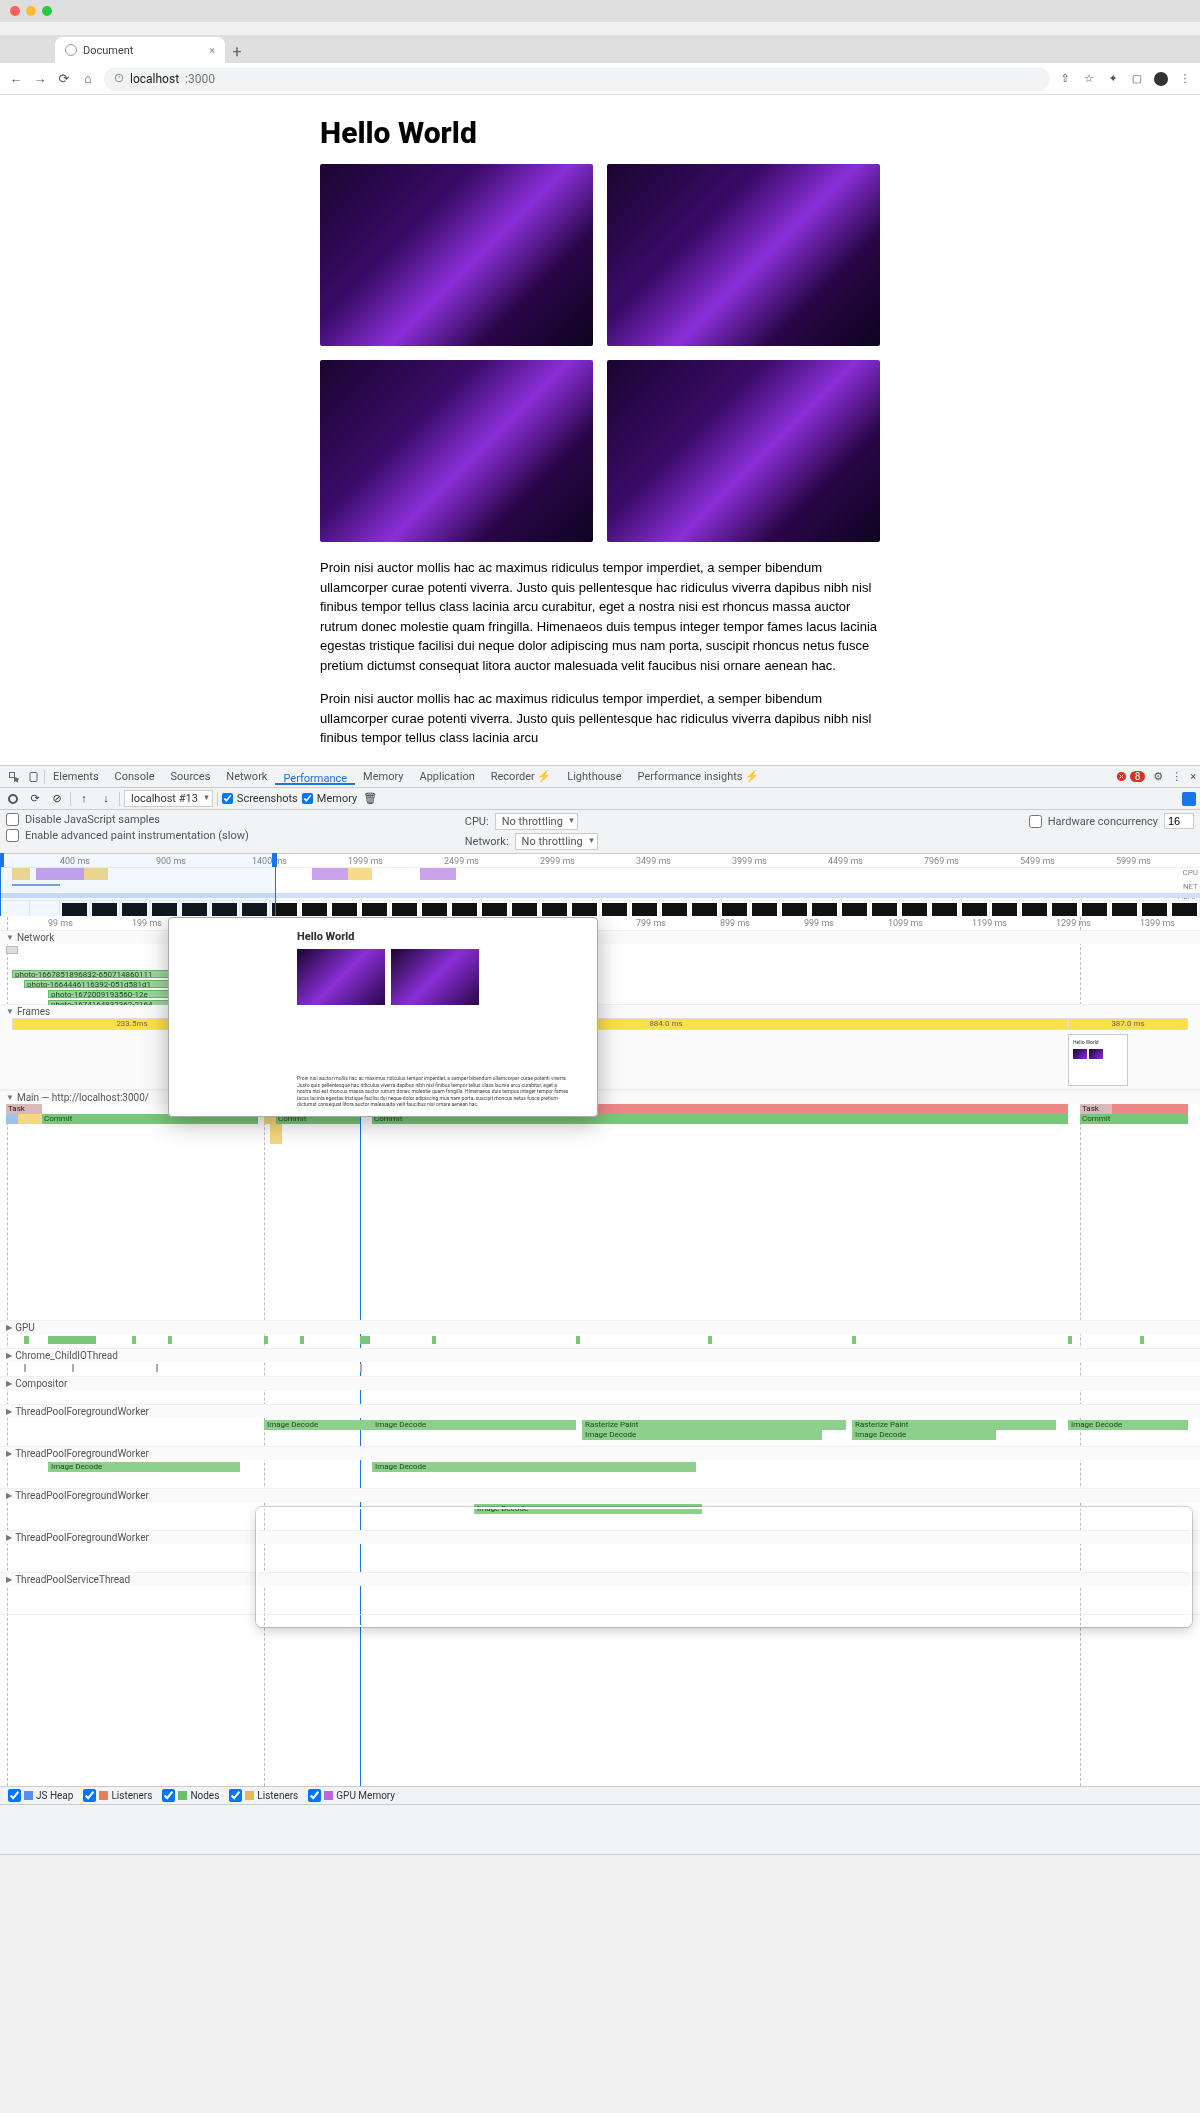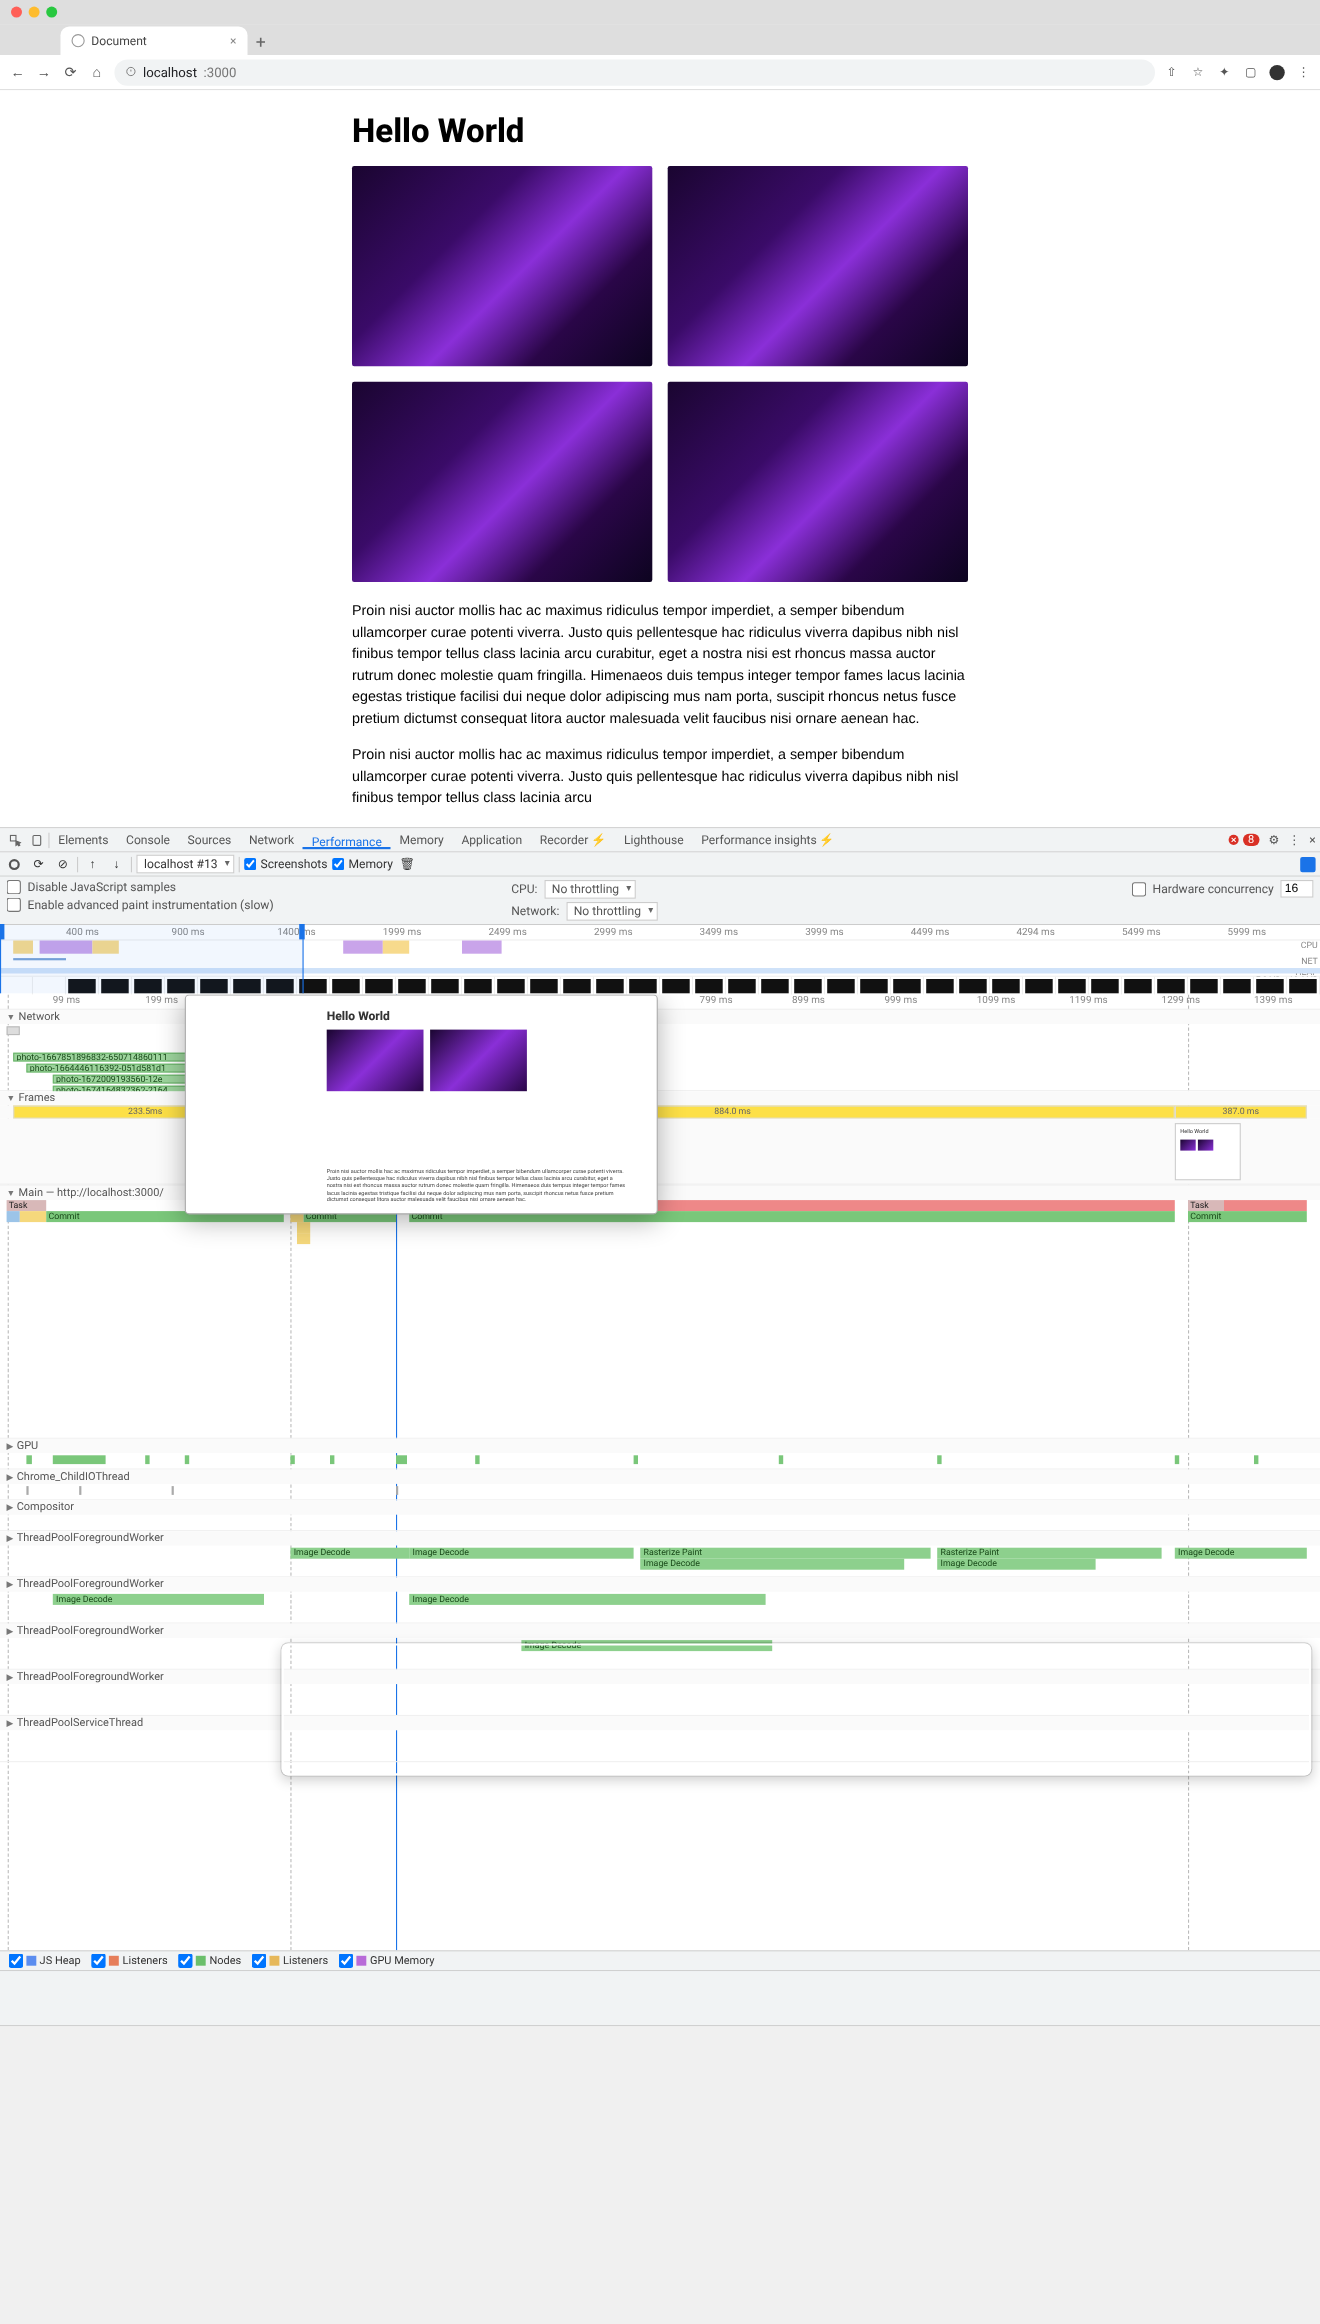--- a/index.html
+++ b/index.html
@@ -3,21 +3,21 @@
 <meta charset="utf-8">
 <style>
 * { margin: 0; padding: 0; box-sizing: border-box; }
 body { font-family: -apple-system, BlinkMacSystemFont, "Segoe UI", Roboto, Arial, sans-serif; font-size: 11px; color: #333; background: #f0f0f0; width: 1200px; }
 
 
 .browser-titlebar { height: 22px; background: #dedede; display: flex; align-items: center; padding-left: 10px; gap: 6px; }
 .traffic-light { width: 10px; height: 10px; border-radius: 50%; }
 .tl-red { background: #ff5f57; } .tl-yellow { background: #febc2e; } .tl-green { background: #28c840; }
 
-.tab-strip { height: 28px; background: #dedede; display: flex; align-items: flex-end; padding-left: 55px; }
+.tab-strip { height: 28px; background: #dedede; display: flex; align-items: flex-end; padding-left: 55px; margin-top: 13px; }
 .tab { background: #fff; height: 26px; min-width: 170px; border-radius: 8px 8px 0 0; display: flex; align-items: center; padding: 0 10px; gap: 6px; font-size: 11px; color: #444; }
 .tab-icon { width: 12px; height: 12px; border: 1px solid #999; border-radius: 50%; }
 .tab-close { margin-left: auto; color: #888; }
 .tab-new { width: 24px; height: 24px; display: flex; align-items: center; justify-content: center; color: #666; font-size: 16px; }
 
 .omnibar { height: 32px; background: #fff; border-bottom: 1px solid #ddd; display: flex; align-items: center; padding: 0 8px; gap: 8px; }
 .nav-btn { width: 16px; height: 16px; display: flex; align-items: center; justify-content: center; color: #555; font-size: 13px; }
 .addr { flex: 1; display: flex; align-items: center; gap: 6px; background: #f1f3f4; border-radius: 14px; height: 24px; padding: 0 10px; font-size: 12px; color: #555; }
 .lock-icon svg { width: 10px; height: 10px; }
 .ext-icons { display: flex; gap: 10px; align-items: center; color: #555; }
@@ -297,21 +297,21 @@
     <div class="ov-ruler">
       <span class="ov-tick" style="left:5%">400 ms</span>
       <span class="ov-tick" style="left:13%">900 ms</span>
       <span class="ov-tick" style="left:21%">1400 ms</span>
       <span class="ov-tick" style="left:29%">1999 ms</span>
       <span class="ov-tick" style="left:37%">2499 ms</span>
       <span class="ov-tick" style="left:45%">2999 ms</span>
       <span class="ov-tick" style="left:53%">3499 ms</span>
       <span class="ov-tick" style="left:61%">3999 ms</span>
       <span class="ov-tick" style="left:69%">4499 ms</span>
-      <span class="ov-tick" style="left:77%">4294 ms</span>
+      <span class="ov-tick" style="left:77%">7969 ms</span>
       <span class="ov-tick" style="left:85%">5499 ms</span>
       <span class="ov-tick" style="left:93%">5999 ms</span>
     </div>
     <div class="ov-rows">
       <span class="ov-label" style="top:0">CPU</span>
       <div class="ov-cpu">
         <div class="ov-cpu-block" style="left:1%;width:1.5%"></div>
         <div class="ov-cpu-block p" style="left:3%;width:4%"></div>
         <div class="ov-cpu-block" style="left:7%;width:2%"></div>
         <div class="ov-cpu-block p" style="left:26%;width:3%"></div>

